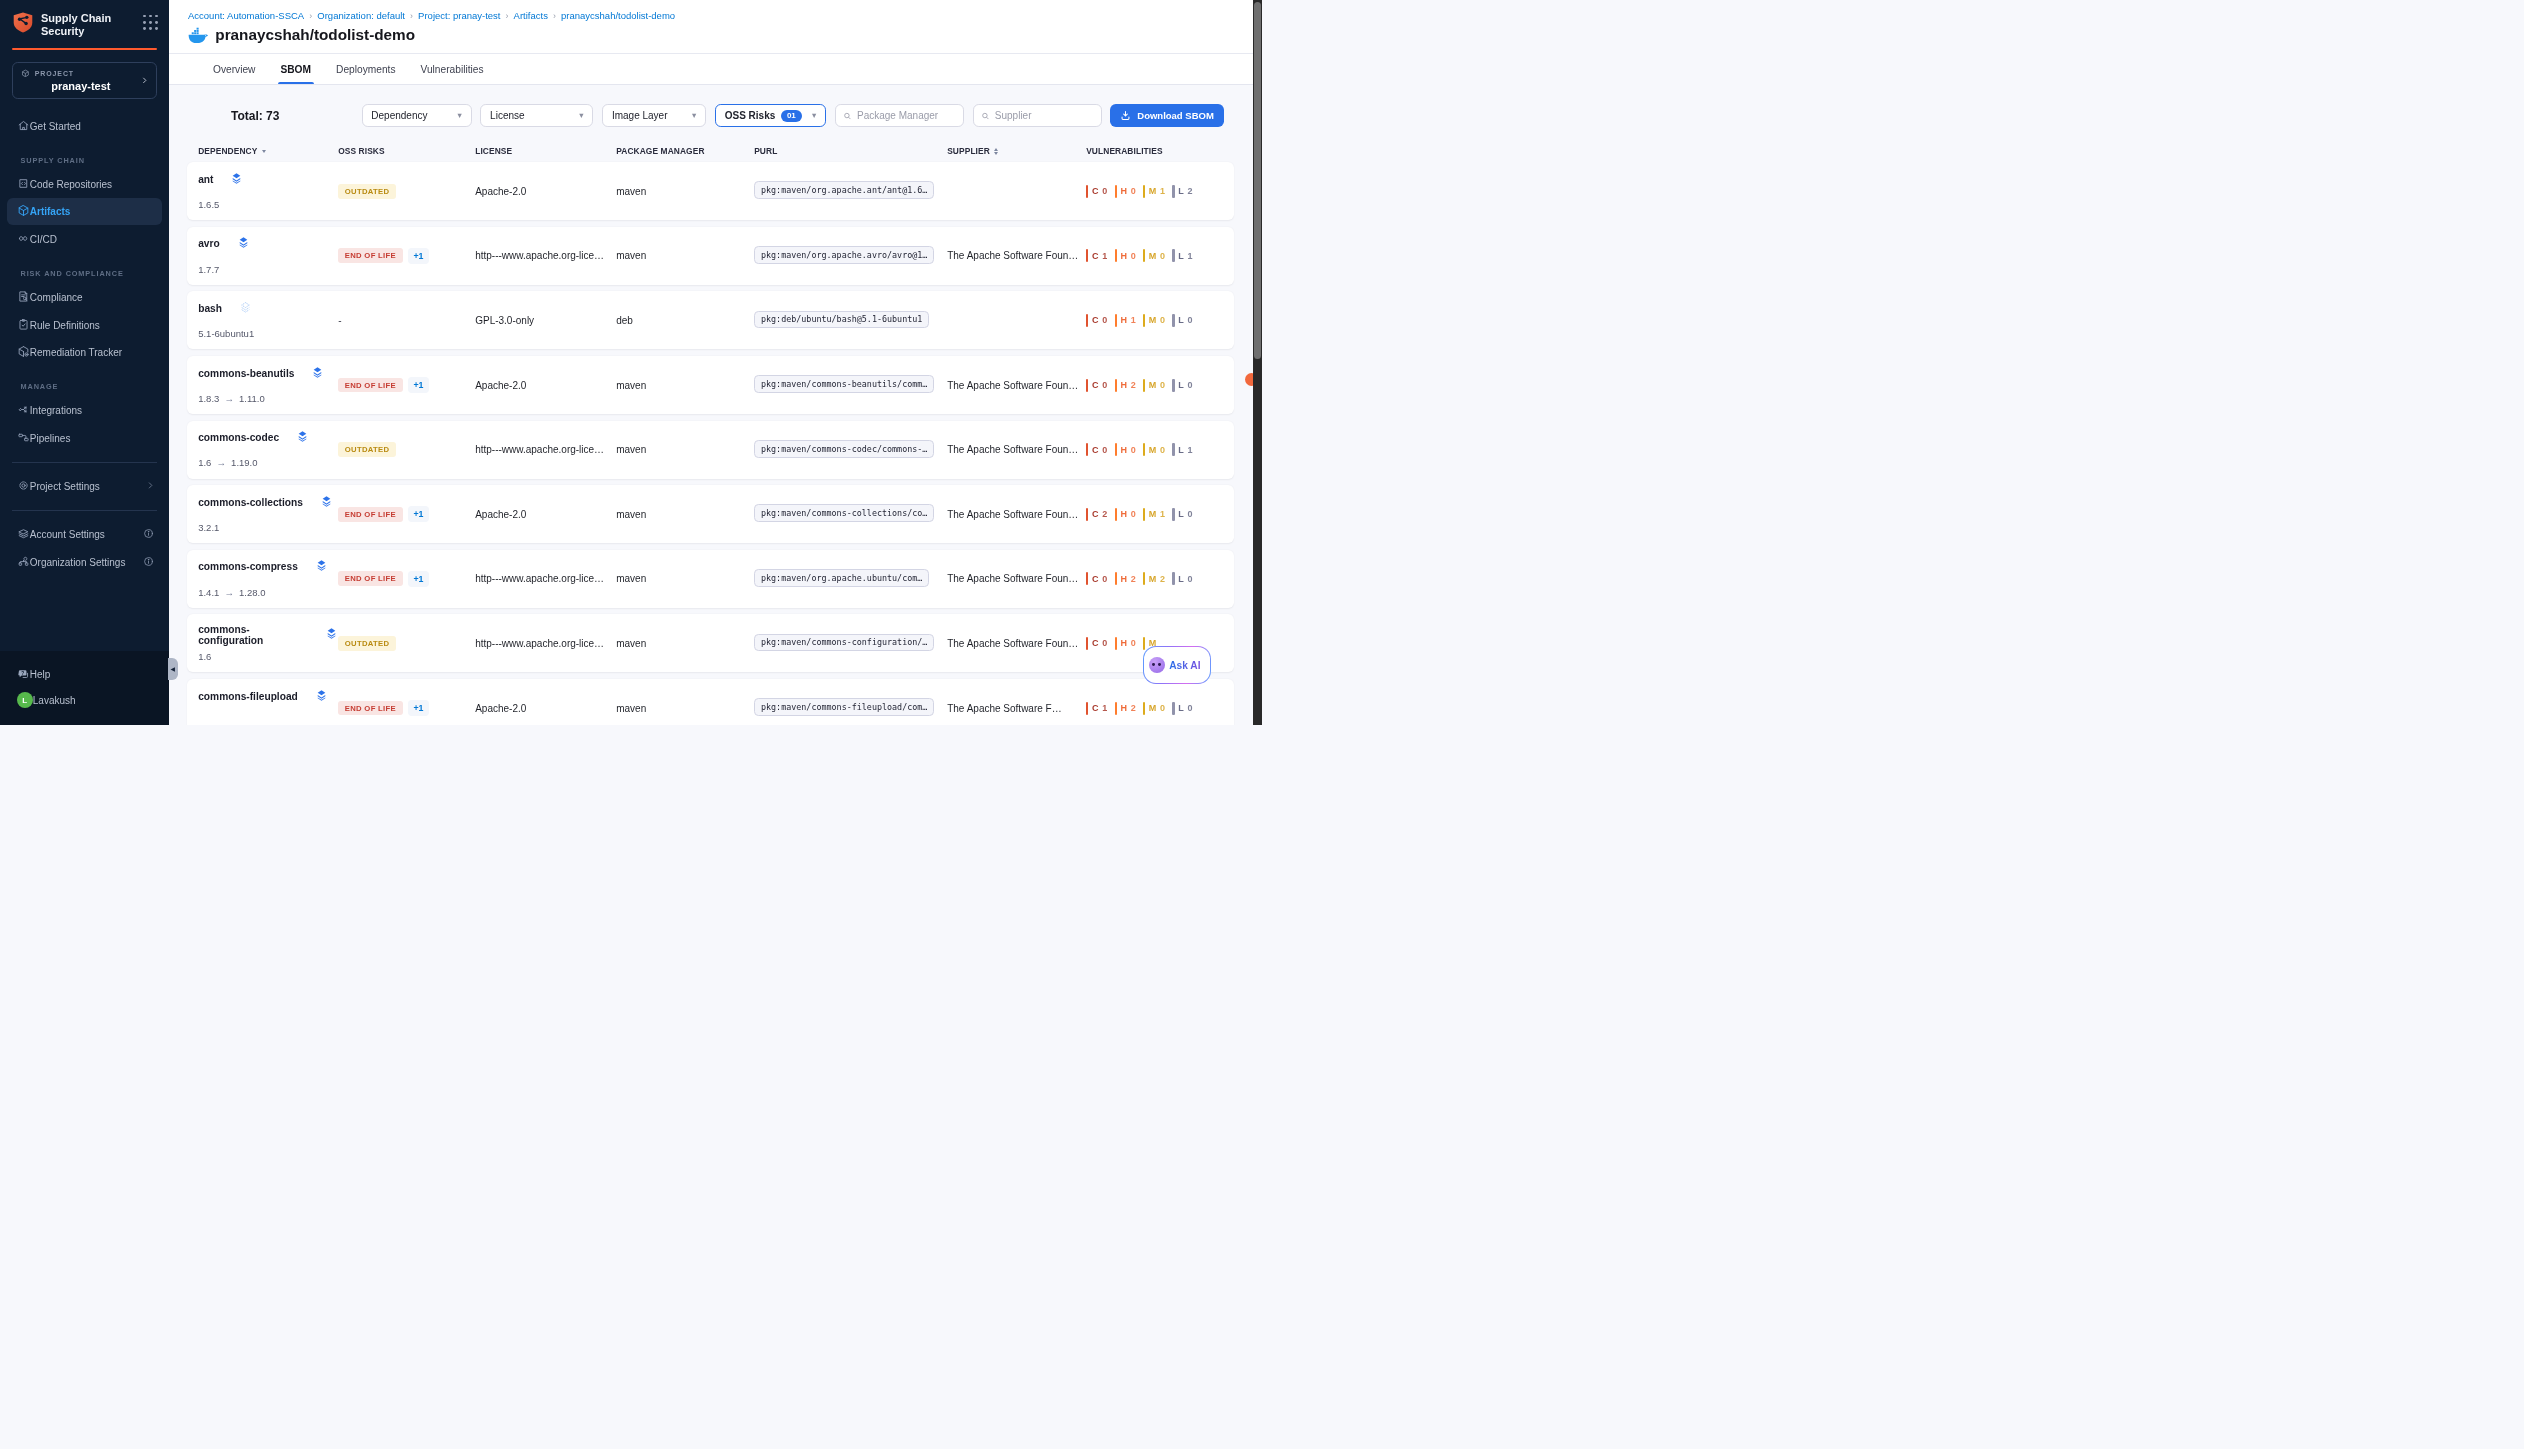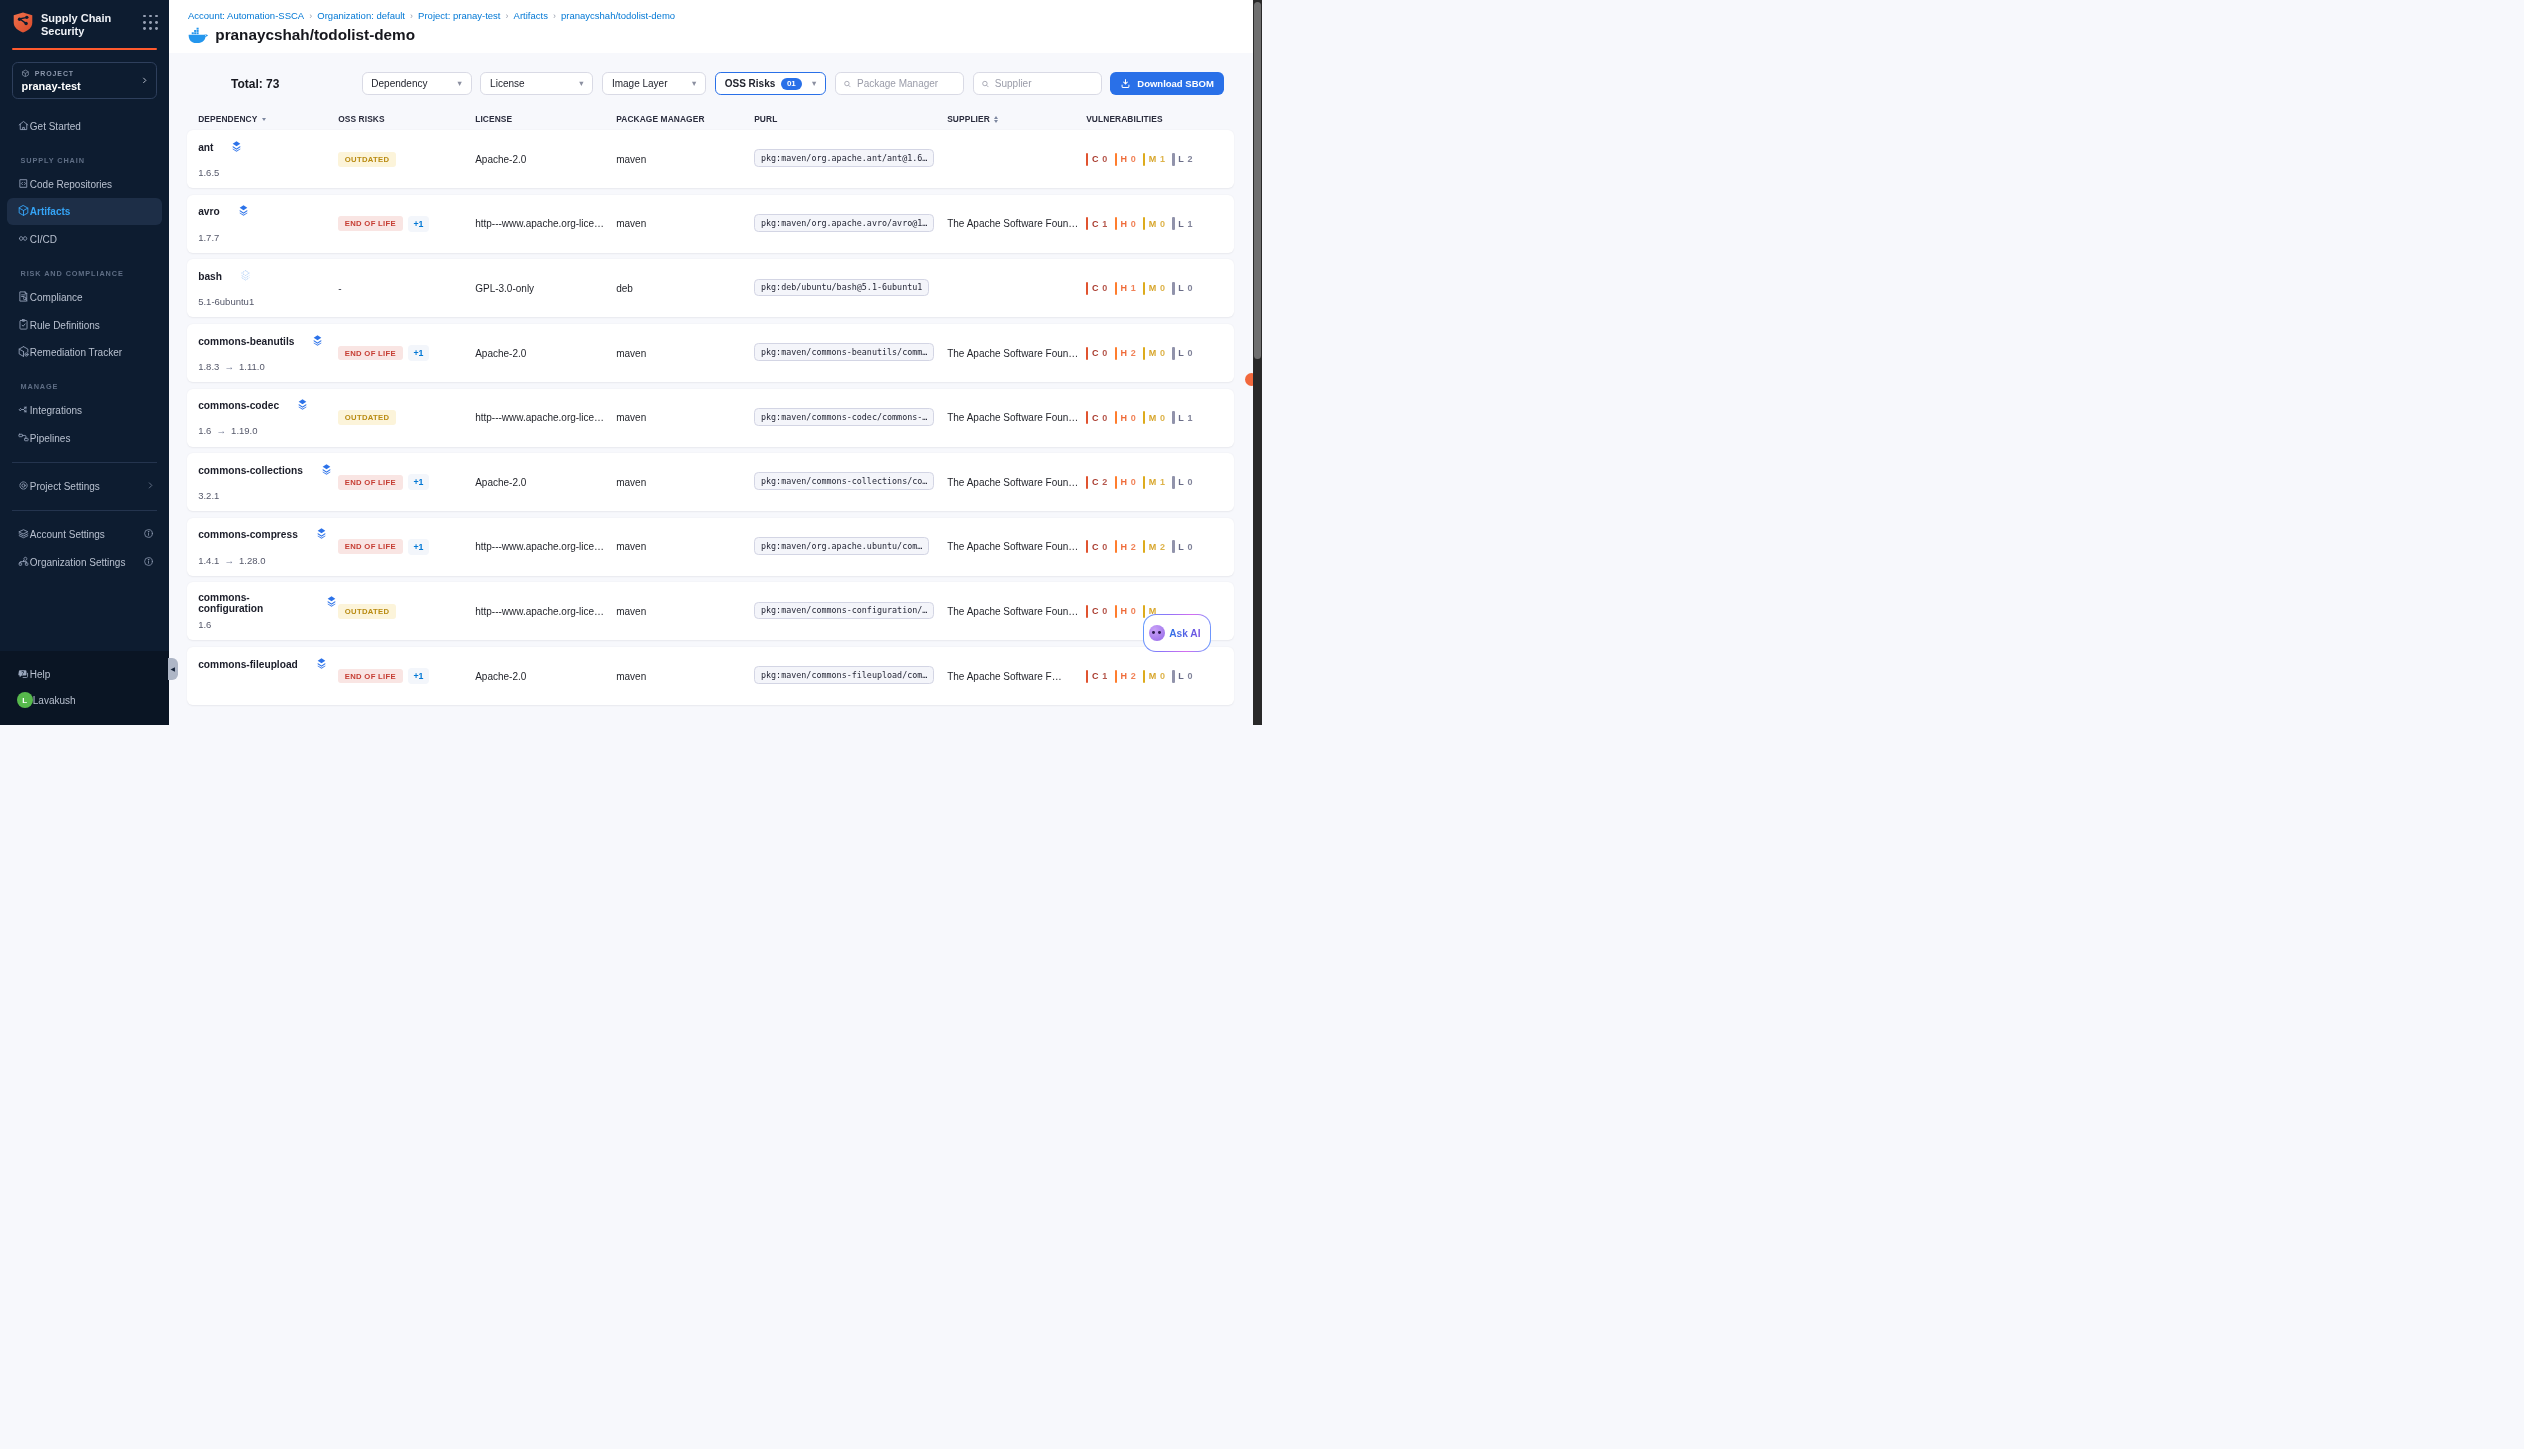--- a/index.html
+++ b/index.html
@@ -10,21 +10,21 @@
   
   .sidebar { width:169px; height:725px; background:#0d1c30; color:#b8c0cf;
     display:flex; flex-direction:column; position:relative; flex-shrink:0; }
   .sb-header { display:flex; align-items:flex-start; padding:10.2px 10.2px 7.3px 11.7px; gap:7.3px; }
   .sb-title { font-size:11px; font-weight:bold; color:#eef1f6; line-height:1.25; padding-top:1.5px; flex:1; }
   .grid-dots { width:16px; height:16px; display:grid; grid-template-columns:repeat(3,1fr); gap:2.2px; margin-top:4.4px; cursor:pointer; }
   .grid-dots i { width:2.9px; height:2.9px; border-radius:50%; background:#97a1b4; }
   .sb-accent { height:2.2px; margin:1.5px 11.7px 0 11.7px; background:#ff5a2e; border-radius:1.5px; }
   .project-card { margin:11.7px 11.7px 0 11.7px; border:0.7px solid #2e3f5c; border-radius:5.8px;
     padding:5.8px 7.3px 6.6px 8.8px; display:flex; align-items:center; cursor:pointer; }
-  .project-card .pc-main { flex:1; }
+  .project-card .pc-main { flex:1;text-align:center; }
   .pc-label-row { display:flex; align-items:center; gap:4.4px; }
   .pc-label { font-size:7px; letter-spacing:0.9px; font-weight:bold; color:#8b97ac; }
   .pc-name { font-size:11px; color:#ffffff; font-weight:600; margin-top:2.2px; }
   .sb-nav { flex:1; padding-top:13px; }
   .nav-item { height:27px; margin:0.7px 7.3px; padding:0 7.3px 0 9.5px; display:flex; align-items:center; gap:0;
     font-size:10px; color:#b8c0cf; border-radius:5.8px; cursor:pointer; white-space:nowrap; }
   .nav-item.active { background:#1d2e47; color:#35a4f6; font-weight:600; }
   .nav-item .spacer { flex:1; }
   .sec-label { font-size:7.3px; letter-spacing:0.9px; color:#5f6e85; font-weight:bold;
     margin:16px 0 5.8px 20.5px; text-transform:uppercase; }
@@ -340,20 +340,26 @@
           <rect x="12" y="4" width="2.9" height="2.7"></rect>
             <rect x="12" y="0.8" width="2.9" height="2.7"></rect>
           <path d="M1 10.8 h21.6 c1.4-.6 2.8-.8 4-.3 l1.4.7 c-.6 1.2-1.8 2-3.4 2.1-.5 3-2 5.4-4.3 7-2.2 1.5-5 2.2-8.3 2.2-4.3 0-7.6-1.6-9.6-4.8 C1.2 15.6.7 13.2 1 10.8 Z"></path>
         </g>
         <circle cx="24.7" cy="11.3" r=".7" fill="#fff"></circle>
       </svg>
       <h1 class="page-title">pranaycshah/todolist-demo</h1>
     </div>
   </div>
 
+  <div class="tab-bar" id="tab-bar">
+      <div class="tab">Overview</div>
+      <div class="tab active">SBOM</div>
+      <div class="tab">Deployments</div>
+      <div class="tab">Vulnerabilities</div>
+    </div>
 
   <div class="content">
     <div class="toolbar">
       <span class="total">Total: 73</span>
       <div class="controls">
         <div class="dropdown dd-dependency">
           <span>Dependency</span>
             <span class="chev">▼</span>
         </div>
         <div class="dropdown dd-license">

